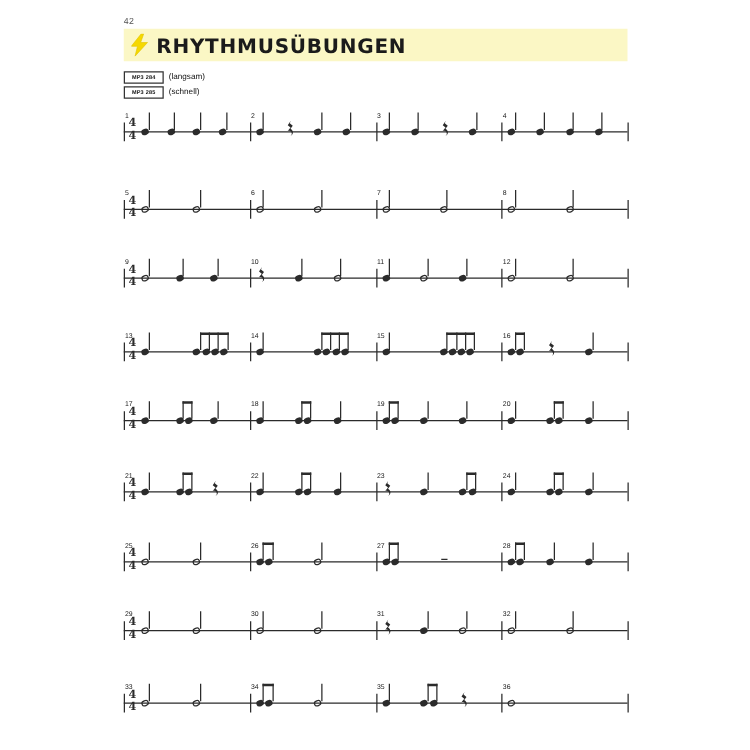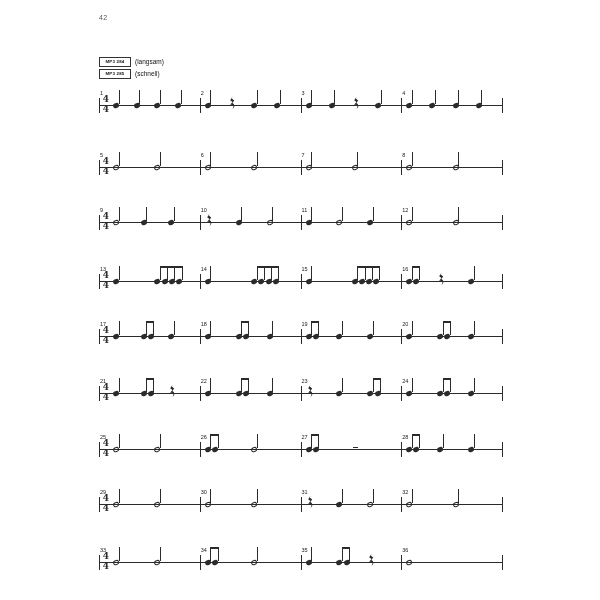--- a/index.html
+++ b/index.html
@@ -167,20 +167,27 @@
     background: #2b2b2b;
   }
 </style>
 </head>
 <body>
 
 <div class="page">
 
   <div class="page-number">42</div>
 
+  <div class="title-banner">
+    <svg class="title-icon" viewBox="0 0 14 18">
+      <path d="M8 0 L0 10 L5 10 L3 18 L13 7 L7.5 7 L10 0 Z" fill="#f5d800"></path>
+      <path d="M8 0 L0 10 L5 10 L3 18 L13 7 L7.5 7 L10 0 Z" fill="none" stroke="#e0c400" stroke-width="0.5"></path>
+    </svg>
+    <div class="title-text">RHYTHMUSÜBUNGEN</div>
+  </div>
 
   <div class="track-list">
     <div class="track-row">
       <span class="track-tag">MP3 284</span>
       <span class="track-label">(langsam)</span>
     </div>
     <div class="track-row">
       <span class="track-tag">MP3 285</span>
       <span class="track-label">(schnell)</span>
     </div>

